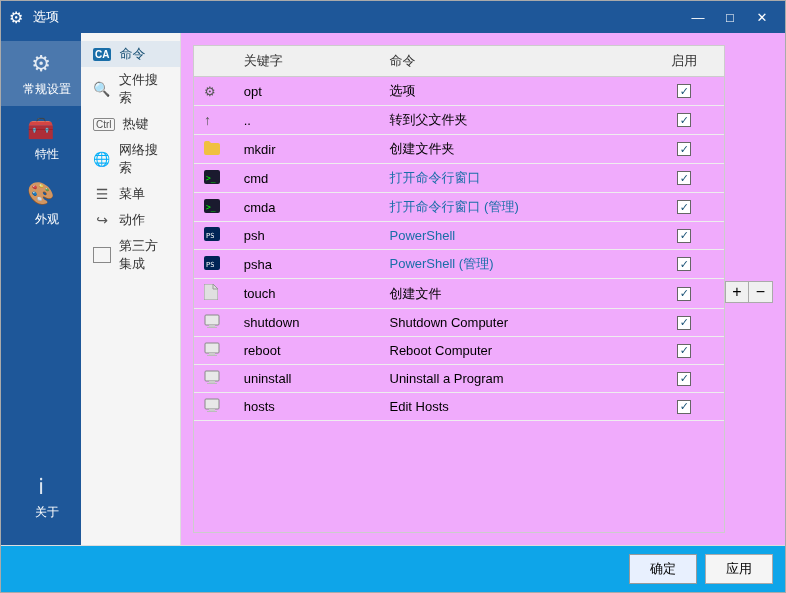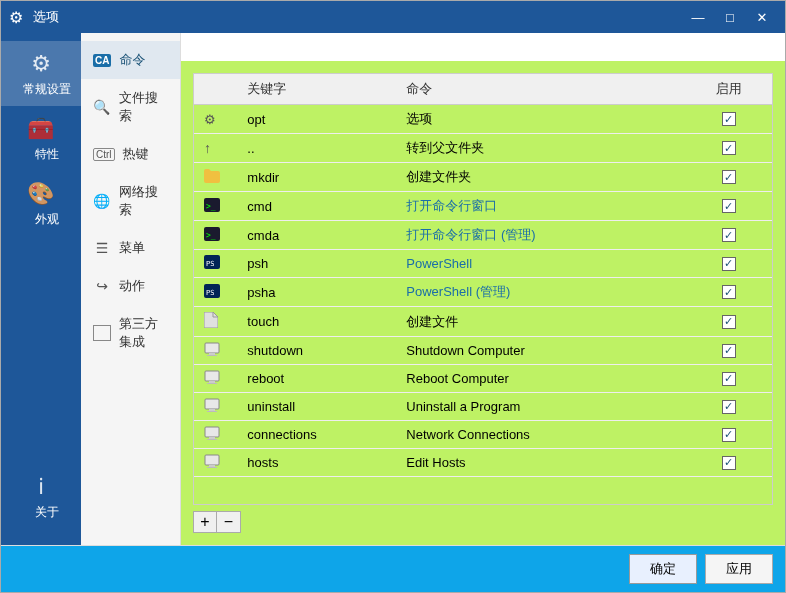--- a/index.html
+++ b/index.html
@@ -100,42 +100,40 @@
       width: 100px;
       background: #f5f5f5;
       border-right: 1px solid #ddd;
       display: flex;
       flex-direction: column;
       padding-top: 8px;
     }
     .nav-item {
       display: flex;
       align-items: center;
-      padding: 10px 12px;
+      padding: 4px 12px;
       cursor: pointer;
       color: #333;
       gap: 8px;
       font-size: 13px;
     }
     .nav-item.active { background: #e0e8f0; color: #1a5276; }
     .nav-item-icon {
       font-size: 14px;
       color: #555;
       min-width: 18px;
       text-align: center;
     }
 
     
     .main-panel {
       flex: 1;
       display: flex;
-      flex-direction: column;
       padding: 12px;
-      background: #bef264;
-      margin-top: 28px;
+      background: #f0abfc;
     }
 
     .table-container {
       flex: 1;
       border: 1px solid #ccc;
       overflow-y: auto;
     }
 
     table {
       width: 100%;
@@ -455,34 +453,20 @@
                     <div class="custom-checkbox">✓</div>
                   </div>
                 </td>
               </tr>
               <tr>
                 <td class="col-icon"><svg width="16" height="14" viewBox="0 0 16 14">
                     <rect x="1" y="1" width="14" height="10" rx="1" fill="#e8e8e8" stroke="#888" stroke-width="1"></rect>
                     <rect x="5" y="11" width="6" height="2" fill="#ccc"></rect>
                     <rect x="3" y="13" width="10" height="1" fill="#bbb"></rect>
                   </svg></td>
-                <td class="col-keyword">connections</td>
-                <td class="col-command">Network Connections</td>
-                <td class="col-enabled">
-                  <div class="checkbox-cell">
-                    <div class="custom-checkbox">✓</div>
-                  </div>
-                </td>
-              </tr>
-              <tr>
-                <td class="col-icon"><svg width="16" height="14" viewBox="0 0 16 14">
-                    <rect x="1" y="1" width="14" height="10" rx="1" fill="#e8e8e8" stroke="#888" stroke-width="1"></rect>
-                    <rect x="5" y="11" width="6" height="2" fill="#ccc"></rect>
-                    <rect x="3" y="13" width="10" height="1" fill="#bbb"></rect>
-                  </svg></td>
                 <td class="col-keyword">hosts</td>
                 <td class="col-command">Edit Hosts</td>
                 <td class="col-enabled">
                   <div class="checkbox-cell">
                     <div class="custom-checkbox">✓</div>
                   </div>
                 </td>
               </tr>
             </tbody>
         </table>

